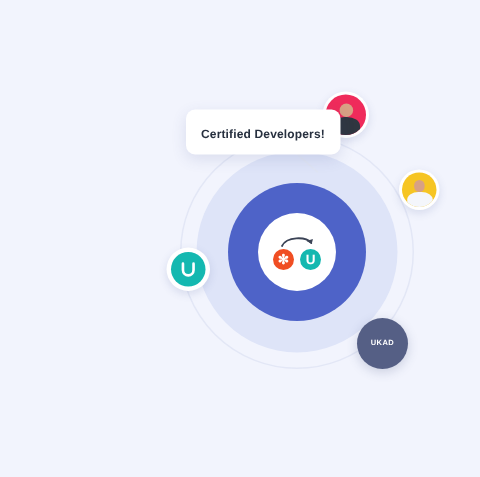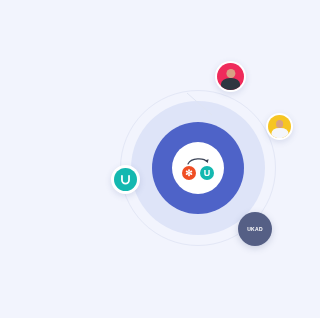--- a/index.html
+++ b/index.html
@@ -239,14 +239,17 @@
   </div>
 
   <div class="node" id="node-ukad">
     <span id="ukad-label">UKAD</span>
   </div>
 
   <svg id="tooltip-tail" viewBox="0 0 30 24">
     <path d="M1 1 L26 23" stroke="#e0e5f3" stroke-width="1" fill="none"></path>
   </svg>
 
+  <div id="tooltip">
+    <span id="tooltip-text">Certified Developers!</span>
+  </div>
 
 </div>
 
 </body></html>

